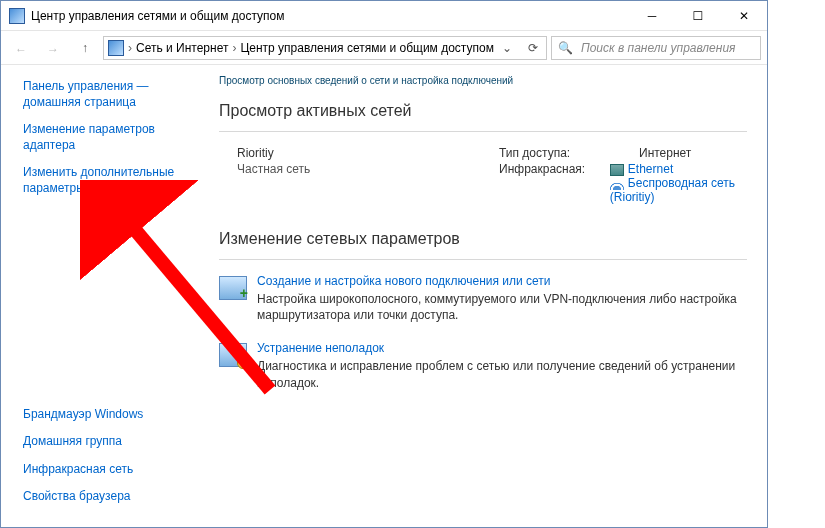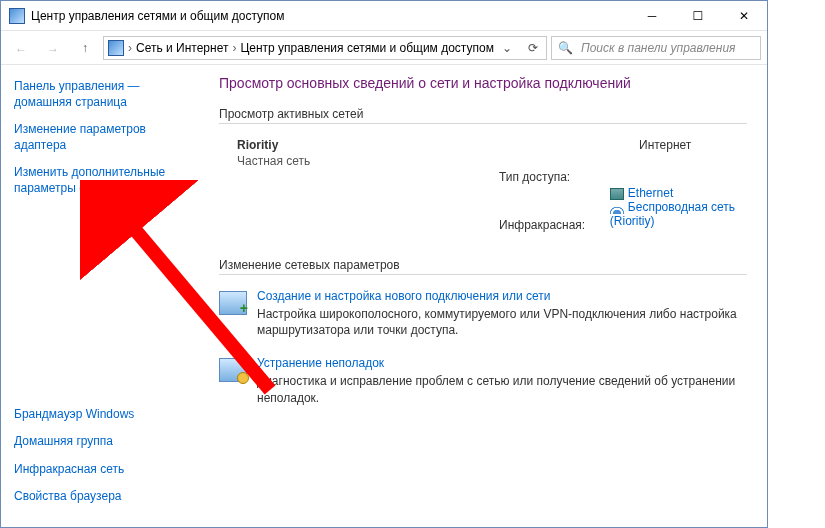--- a/index.html
+++ b/index.html
@@ -30,36 +30,36 @@
   .addr .crumb-icon { width: 16px; height: 16px; background: linear-gradient(135deg,#4a90d9,#c0e0ff); border: 1px solid #2a5a9a; }
   .addr .sep { color: #666; }
   .addr .refresh { margin-left: auto; color: #555; padding: 0 4px; }
   .addr .down { color: #555; padding: 0 4px; }
   .searchbox { width: 210px; height: 24px; border: 1px solid #c8c8c8; display: flex; align-items: center; padding: 0 6px; color: #7a7a7a; gap: 6px; }
   .searchbox input { border: none; outline: none; font-size: 12px; width: 100%; color: #333; }
   .searchbox input::placeholder { color: #888; font-style: italic; }
 
   
   .body { flex: 1; display: flex; }
-  .sidebar { width: 200px; padding: 14px 12px 10px 13px; display: flex; flex-direction: column; }
+  .sidebar { width: 200px; padding: 14px 12px 10px 22px; display: flex; flex-direction: column; }
   .sidebar a { color: #0066cc; text-decoration: none; display: block; margin-bottom: 12px; line-height: 1.3; }
   .sidebar .spacer { flex: 1; }
   .sidebar .heading { color: #2a4a6a; margin-bottom: 10px; }
 
   .main { flex: 1; padding: 10px 20px 10px 18px; }
-  .main h1 { font-size: 14px; font-weight: 400; color: #701a75; margin: 0 0 16px 0; }
-  .section-title { font-size: 12px; color: #333; border-bottom: 1px solid #d8d8d8; padding-bottom: 2px; margin-bottom: 14px; }
+  .main h1 { font-size: 10px; font-weight: 400; color: #0c4a6e; margin: 0 0 16px 0; }
+  .section-title { font-size: 16px; color: #333; border-bottom: 1px solid #d8d8d8; padding-bottom: 11px; margin-bottom: 14px; }
 
   .netrow { display: flex; margin-bottom: 24px; }
   .netleft { width: 280px; padding-left: 18px; }
-  .netname { font-weight: 700; color: #333; }
+  .netname { font-weight: 400; color: #333; }
   .nettype { color: #555; margin-top: 2px; }
   .netright { flex: 1; }
   .kv { display: flex; margin-bottom: 2px; }
-  .kv .k { width: 140px; color: #333; margin-top: 32px; }
+  .kv .k { width: 140px; color: #333; }
   .kv .v { color: #333; }
   .kv .v a { color: #0066cc; text-decoration: none; }
   .conn-icon { display: inline-block; width: 14px; height: 12px; margin-right: 4px; vertical-align: middle; }
   .eth-icon { background: linear-gradient(#7aa,#488); border: 1px solid #266; }
   .wifi-icon { background: radial-gradient(circle at 50% 100%, #4a90d9 30%, transparent 32%), radial-gradient(circle at 50% 100%, transparent 45%, #4a90d9 47%, #4a90d9 52%, transparent 54%); }
 
   .action { display: flex; gap: 10px; margin-bottom: 18px; }
   .action-icon { width: 28px; height: 24px; flex-shrink: 0; margin-top: 2px; background: linear-gradient(#cfe8ff,#7ab0e0); border: 1px solid #5a8ac0; position: relative; }
   .action-icon.wizard::after { content: "+"; position: absolute; right: -2px; bottom: -2px; color: #2a8a2a; font-weight: bold; font-size: 14px; }
   .action-icon.troubleshoot::after { content: ""; position: absolute; right: -3px; bottom: -3px; width: 10px; height: 10px; background: #f0c040; border-radius: 50%; border: 1px solid #b08000; }

